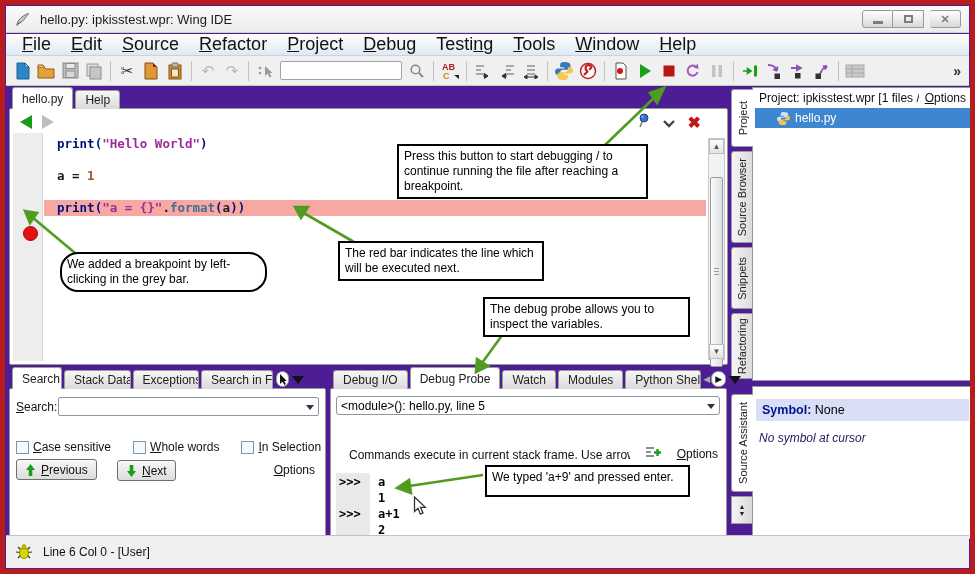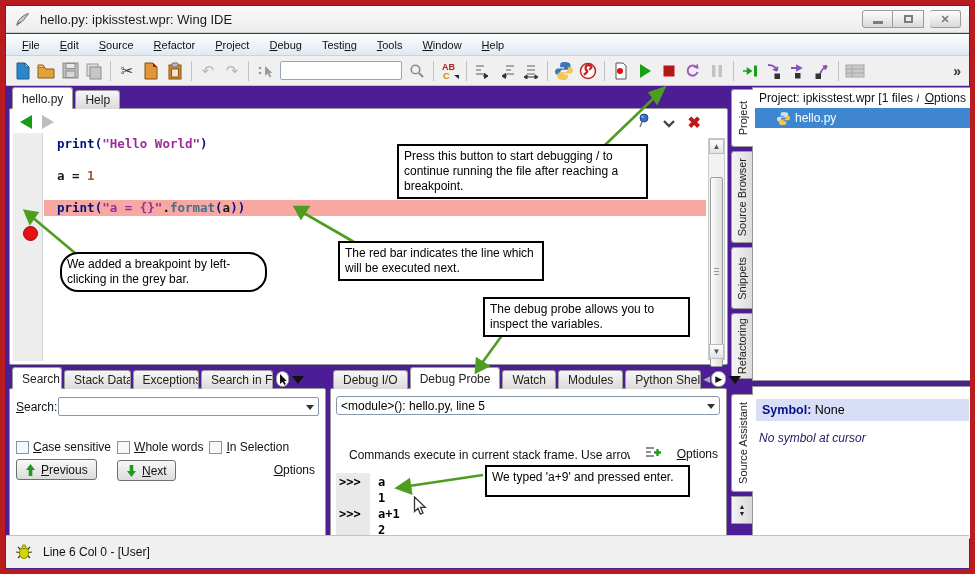--- a/index.html
+++ b/index.html
@@ -13,21 +13,21 @@
   .win-controls{position:absolute;right:8px;top:4px;display:flex;}
   .win-btn{width:31px;height:18px;border:1px solid #9a9a9a;background:linear-gradient(#ffffff,#d9d9d9);display:flex;align-items:center;justify-content:center;color:#7c7c7c;font-size:11px;font-weight:bold;}
   .win-btn:first-child{border-radius:3px 0 0 3px;}
   .win-btn:last-child{border-radius:0 3px 3px 0;margin-left:6px;border-radius:3px;}
   .win-btn+.win-btn{border-left:none;}
   .glyph-min{width:10px;height:3px;background:#7c7c7c;margin-top:6px;}
   .glyph-max{width:9px;height:8px;border:2px solid #7c7c7c;}
 
   
   .menubar{position:absolute;left:1px;top:29px;right:1px;height:22px;background:linear-gradient(#fdfefe,#dfe9f3);display:flex;align-items:center;padding-left:6px;border-bottom:1px solid #c9d4e0;}
-  .menu-item{font-size:11px;color:#111;padding:2px 10px;cursor:default;}
+  .menu-item{font-size:18px;color:#111;padding:2px 10px;cursor:default;}
   .menu-item u{text-decoration:underline;}
 
   
   .toolbar{position:absolute;left:1px;top:51px;right:1px;height:30px;background:#f0f0f0;display:flex;align-items:center;padding-left:4px;border-bottom:1px solid #c6c6c6;}
   .tbi{width:22px;height:22px;display:flex;align-items:center;justify-content:center;margin:0 1px;font-size:15px;}
   .tb-sep{width:1px;height:20px;background:#c2c2c2;margin:0 4px;}
   .tb-input{width:122px;height:19px;border:1px solid #96a4b4;border-radius:2px;background:#fff;margin:0 3px;font-size:12px;padding:0 4px;}
   .tb-overflow{margin-left:auto;margin-right:8px;font-weight:bold;color:#333;font-size:14px;}
   .dis{color:#b5b5b5;}
 
@@ -74,21 +74,21 @@
   .proj-header .opt{margin-left:auto;padding-left:6px;}
   .proj-row{margin:1px 2px;height:20px;background:#3f86d0;display:flex;align-items:center;color:#fff;font-size:12px;padding-left:22px;gap:5px;}
   .sa-header{margin:12px 3px 0 3px;background:#d9def7;padding:4px 6px;font-size:12.5px;color:#000;}
   .sa-header b{color:#00128b;}
   .sa-msg{margin:10px 6px;font-style:italic;font-size:12px;color:#1c1c5e;}
 
   
   .field-label{font-size:12px;color:#111;}
   .combo{border:1px solid #8a97a5;border-radius:2px;background:#fff;height:19px;display:flex;align-items:center;font-size:12px;padding:8px 4px;position:relative;}
   .combo .carret{position:absolute;right:4px;top:7px;width:0;height:0;border-left:4px solid transparent;border-right:4px solid transparent;border-top:5px solid #333;}
-  .chk-row{position:absolute;left:6px;top:51px;display:flex;gap:6px;align-items:center;font-size:12px;color:#111;}
+  .chk-row{position:absolute;left:6px;top:51px;display:flex;gap:22px;align-items:center;font-size:12px;color:#111;}
   .chk{width:13px;height:13px;border:1px solid #7f96ad;background:#f5f9fc;margin-right:4px;flex:none;}
   .chk-item{display:flex;align-items:center;}
   .btn{height:21px;border:1px solid #6f6f6f;border-radius:3px;background:linear-gradient(#f8f8f8,#dcdcdc);display:flex;align-items:center;font-size:12px;padding:0 8px;gap:5px;color:#111;}
   .link-label{font-size:12px;color:#111;}
 
   
   .probe-info{position:absolute;left:18px;top:59px;right:96px;font-size:12px;color:#111;white-space:nowrap;overflow:hidden;}
   .console{position:absolute;left:5px;right:6px;top:84px;bottom:4px;font-family:"DejaVu Sans Mono",monospace;font-size:12px;font-weight:bold;color:#000;}
   .console .cgutter{position:absolute;left:0;top:0;bottom:0;width:34px;background:#e9e9e9;}
   .crow{position:relative;height:16px;display:flex;}

